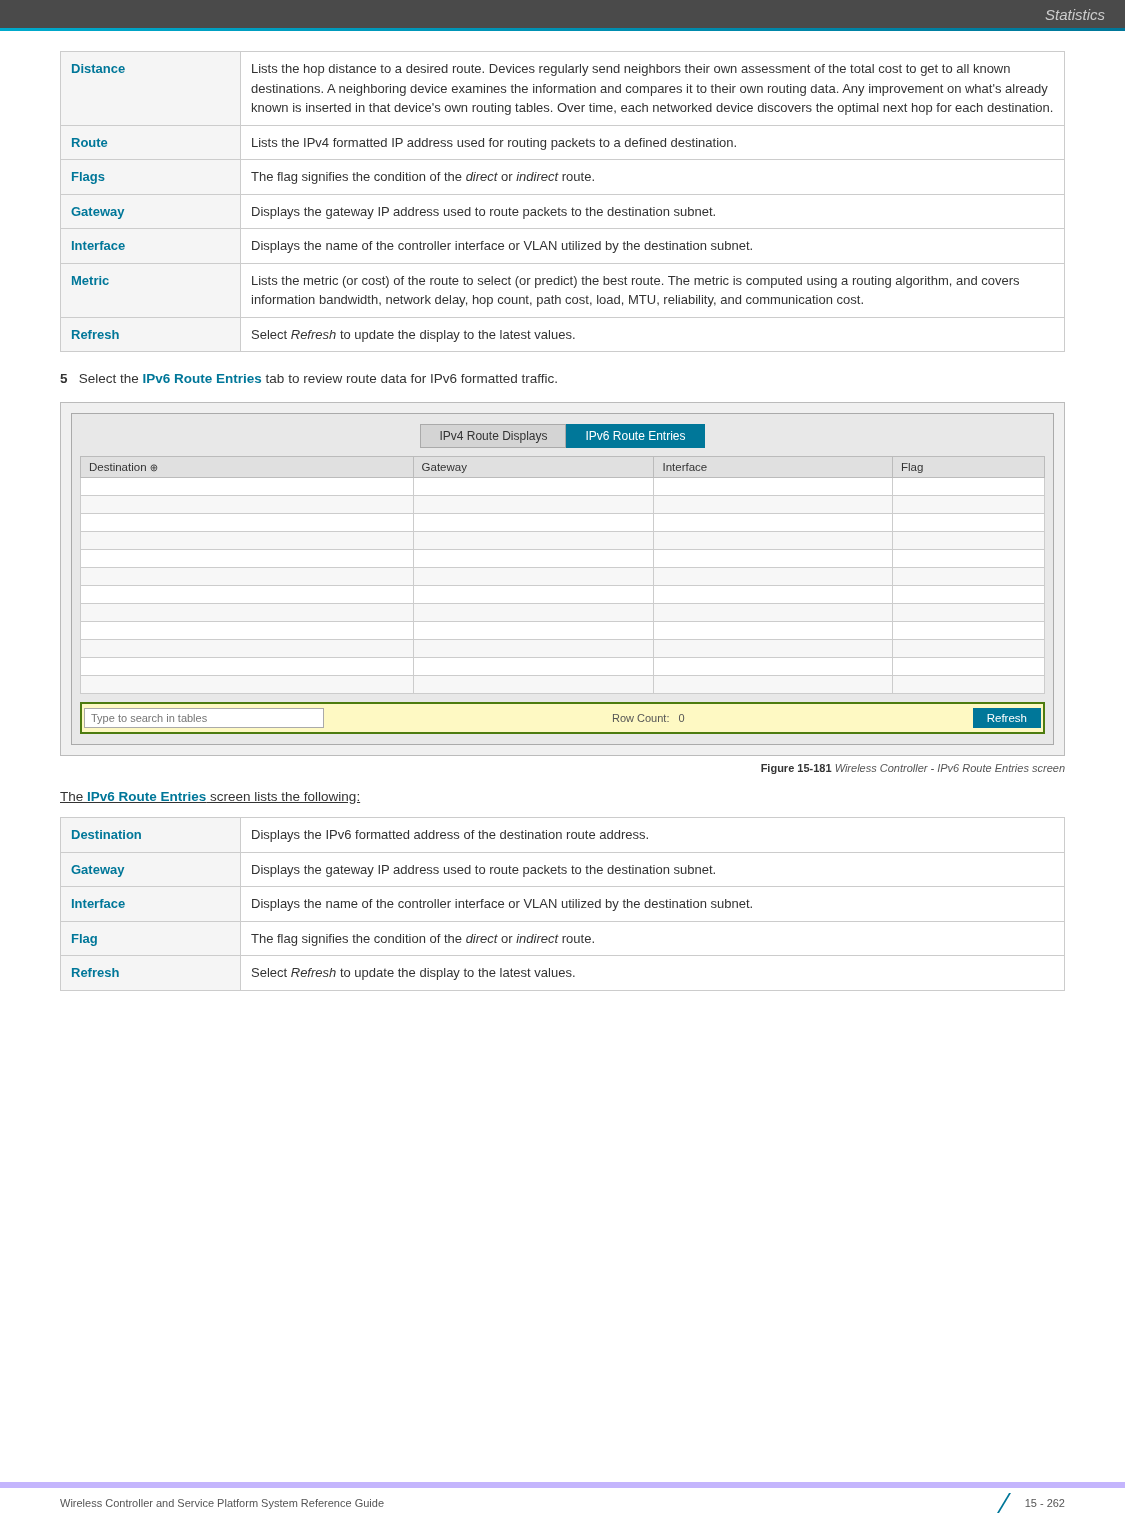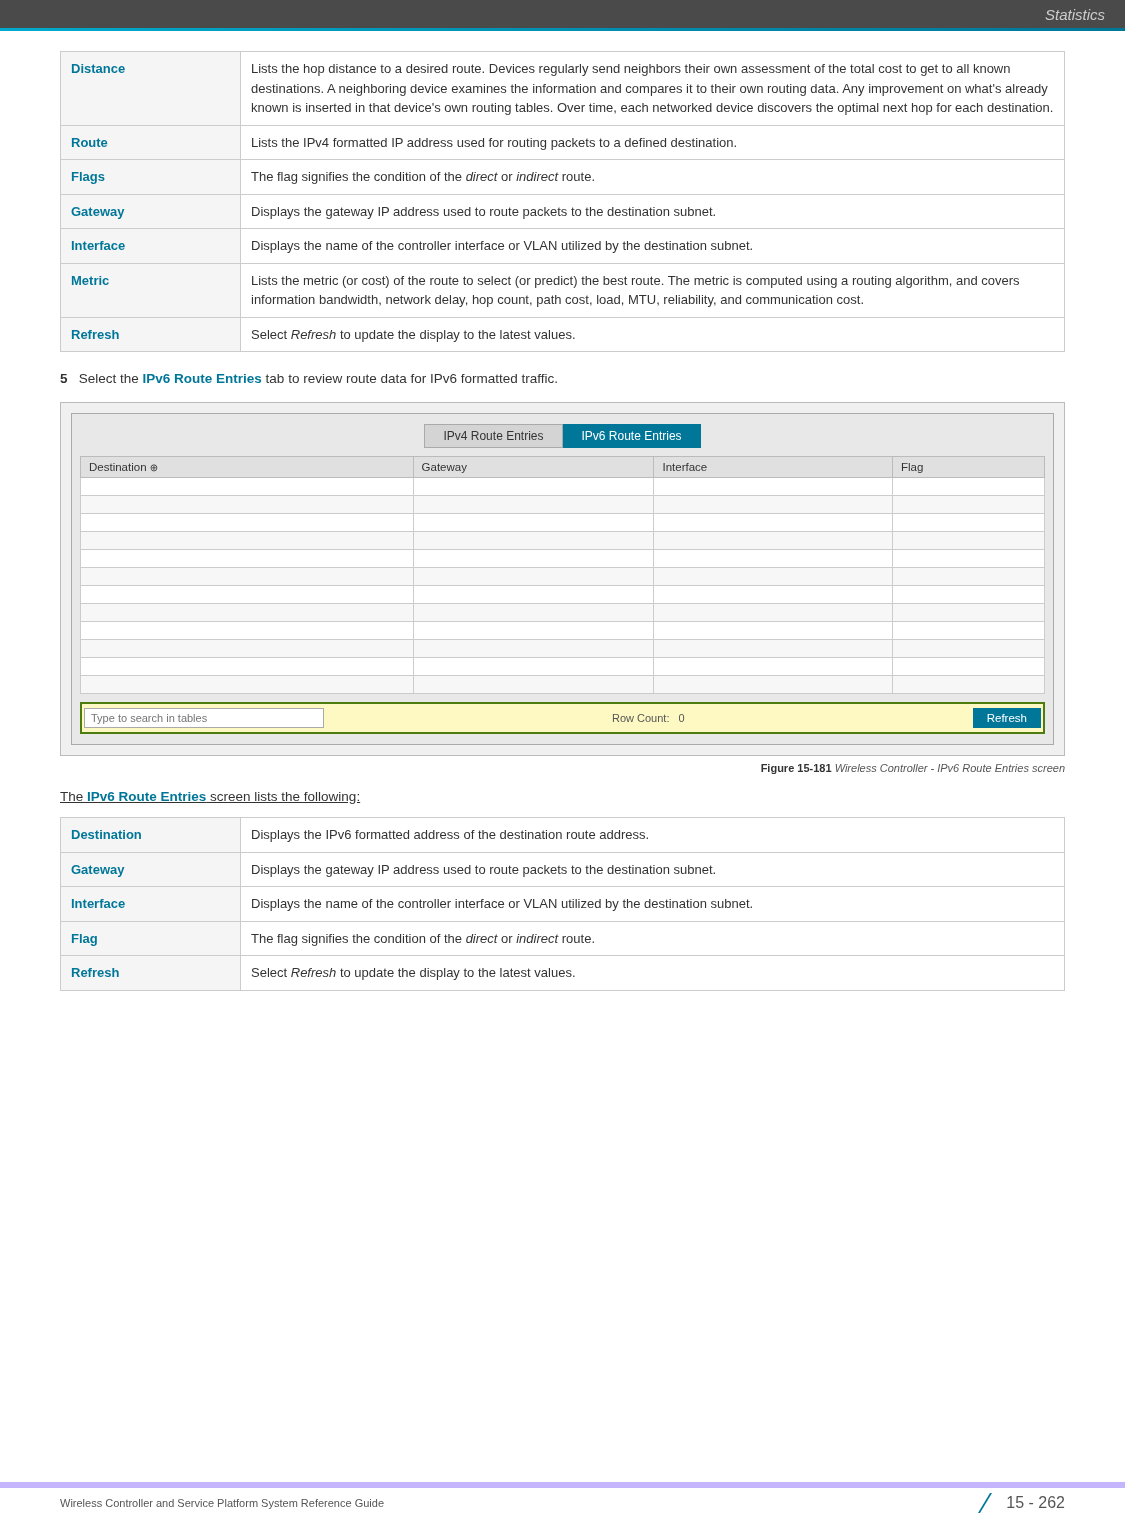--- a/index.html
+++ b/index.html
@@ -209,21 +209,21 @@
     .footer-left {
       font-size: 11px;
       color: #555;
     }
     .footer-right {
       display: flex;
       align-items: center;
       gap: 10px;
     }
     .footer-page {
-      font-size: 16px;
+      font-size: 11px;
       color: #555;
     }
     .footer-slash {
       width: 24px;
       height: 24px;
     }
 
     em { font-style: italic; }
     strong { font-weight: bold; }
   </style>
@@ -272,21 +272,21 @@
 
   <p class="step-text">
     <span class="step-num">5</span>
     &nbsp; Select the <span class="highlight">IPv6 Route Entries</span> tab to review route data for IPv6 formatted traffic.
   </p>
 
   <div class="screenshot-container">
     <div class="screenshot-inner">
 
       <div class="tab-bar">
-        <div class="tab-item">IPv4 Route Entries</div>
+        <div class="tab-item">IPv4 Route Displays</div>
         <div class="tab-item active">IPv6 Route Entries</div>
       </div>
 
       <table class="route-table">
         <thead>
           <tr>
             <th>Destination <span style="font-size:10px;">⊕</span></th>
             <th>Gateway</th>
             <th>Interface</th>
             <th>Flag</th>

